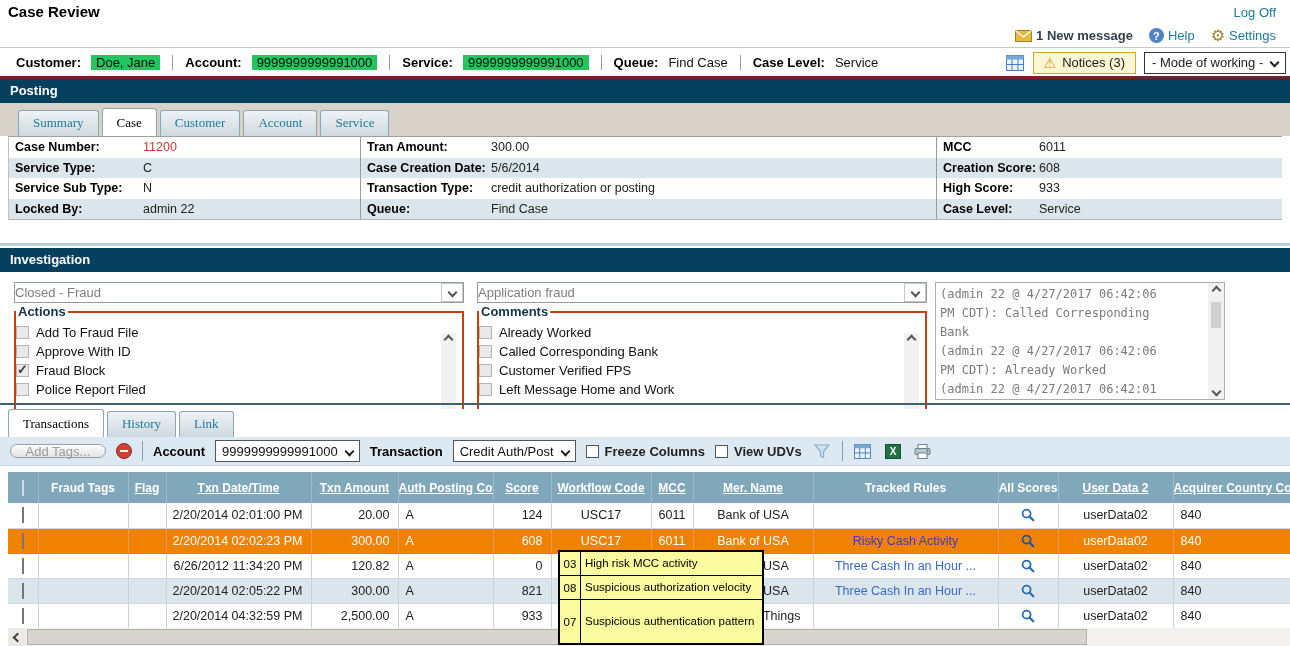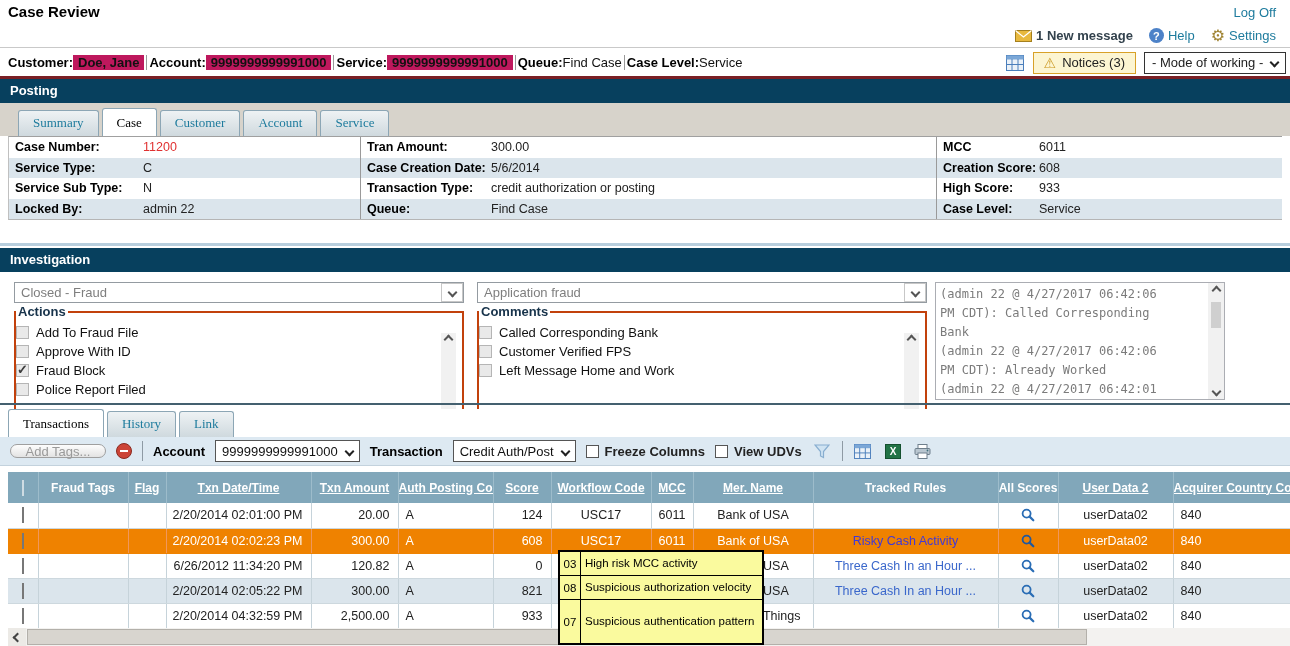--- a/index.html
+++ b/index.html
@@ -22,24 +22,24 @@
   .caret-down { width:0; height:0; border-left:4px solid transparent; border-right:4px solid transparent;
     border-top:5px solid #333; display:inline-block; margin-left:2px; }
   .msg { display:flex; align-items:center; gap:4px; font-size:13px; font-weight:bold; color:#33424d; }
   .help-badge { width:15px; height:15px; border-radius:50%; background:#4d82c8; color:#fff;
     font-size:11px; font-weight:bold; display:inline-flex; align-items:center; justify-content:center; }
   .gear { font-size:16px; color:#a08433; line-height:1; }
 
   
   .contextbar { position:absolute; left:0; top:49px; width:100%; height:30px;
     display:flex; align-items:center; border-bottom:3px solid #7a2025; background:#fff; }
-  .ctx-left { display:flex; align-items:center; padding-left:8px; font-size:13px; }
+  .ctx-left { display:flex; align-items:center; gap:10px; padding-left:16px; font-size:13px; }
   .ctx-label { font-weight:bold; color:#000; }
   .ctx-val { color:#111; }
-  .chip { background:#be185d; padding:0 5px;font-weight:bold; }
+  .chip { background:#22c55e; padding:0 5px; }
   .ctx-div { width:1px; height:15px; background:#999; margin:0 2px; }
   .ctx-right { margin-left:auto; display:flex; align-items:center; gap:8px; padding-right:4px; }
   .notices { display:flex; align-items:center; gap:6px; height:22px; padding:0 10px;
     background:#fcf5d2; border:1px solid #d8a128; font-size:13px; color:#222; cursor:pointer; }
   .warn { color:#c8951c; font-size:14px; line-height:1; }
   .mode-select { display:flex; align-items:center; justify-content:space-between; width:142px; height:22px;
     border:1px solid #333; background:#fff; font-size:13px; padding:0 7px; cursor:pointer; }
 
   
   .section-header { position:absolute; left:0; width:100%; height:24px; background:#07405e;
@@ -67,21 +67,21 @@
   .ov-col.c1 { width:352px; } .ov-col.c2 { width:576px; } .ov-col.c3 { flex:1; border-right:none; }
   .ov-row { height:21px; display:flex; align-items:center; padding-left:6px; }
   .ov-row:nth-child(even) { background:#dbe5ec; }
   .ov-label { font-weight:bold; color:#000; }
   .c1 .ov-label { width:128px; } .c2 .ov-label { width:124px; } .c3 .ov-label { width:96px; }
   .red { color:#e03131; }
 
   
   .inv-body { position:absolute; left:0; top:272px; width:100%; height:131px; background:#fff; }
   .bigsel { position:absolute; top:10px; height:21px; border:1px solid #949ba1; background:#fff;
-    display:flex; align-items:center; font-size:13px; color:#7e7e7e; padding-left:6px; cursor:pointer; }
+    display:flex; align-items:center; font-size:13px; color:#7e7e7e; cursor:pointer; }
   .bigsel .selbtn { margin-left:auto; width:22px; height:19px; display:flex; align-items:center;
     justify-content:center; border:1px solid #c7c7c7; }
   .sel1 { left:14px; width:450px; } .sel2 { left:477px; width:450px; }
   fieldset.chkset { position:absolute; top:32px; width:450px; height:121px;
     border:2px solid #c2410c; background:#fff; padding:4px 0 0 0; overflow:hidden; }
   .fs1 { left:14px; } .fs2 { left:477px; }
   fieldset.chkset legend { font-weight:bold; font-size:13px; color:#16324a; padding:0 2px; }
   .chk-row { display:flex; align-items:center; gap:7px; height:19px; font-size:13px; color:#111; }
   .gcb { width:13px; height:13px; background:#e9e9e9; border:1px solid #b5b5b5; position:relative; flex:0 0 13px; }
   .gcb.checked::after { content:"✓"; position:absolute; left:0px; top:-3px; color:#3c3c3c;
@@ -379,20 +379,24 @@
       <div class="vscroll">
         <span class="chev up"></span>
         <span class="chev down"></span>
       </div>
     </fieldset>
 
     <fieldset class="chkset fs2">
       <legend>Comments</legend>
       <div class="chk-row">
           <span class="gcb"></span>
+          <span>Already Worked</span>
+        </div>
+      <div class="chk-row">
+          <span class="gcb"></span>
           <span>Called Corresponding Bank</span>
         </div>
       <div class="chk-row">
           <span class="gcb"></span>
           <span>Customer Verified FPS</span>
         </div>
       <div class="chk-row">
           <span class="gcb"></span>
           <span>Left Message Home and Work</span>
         </div>

